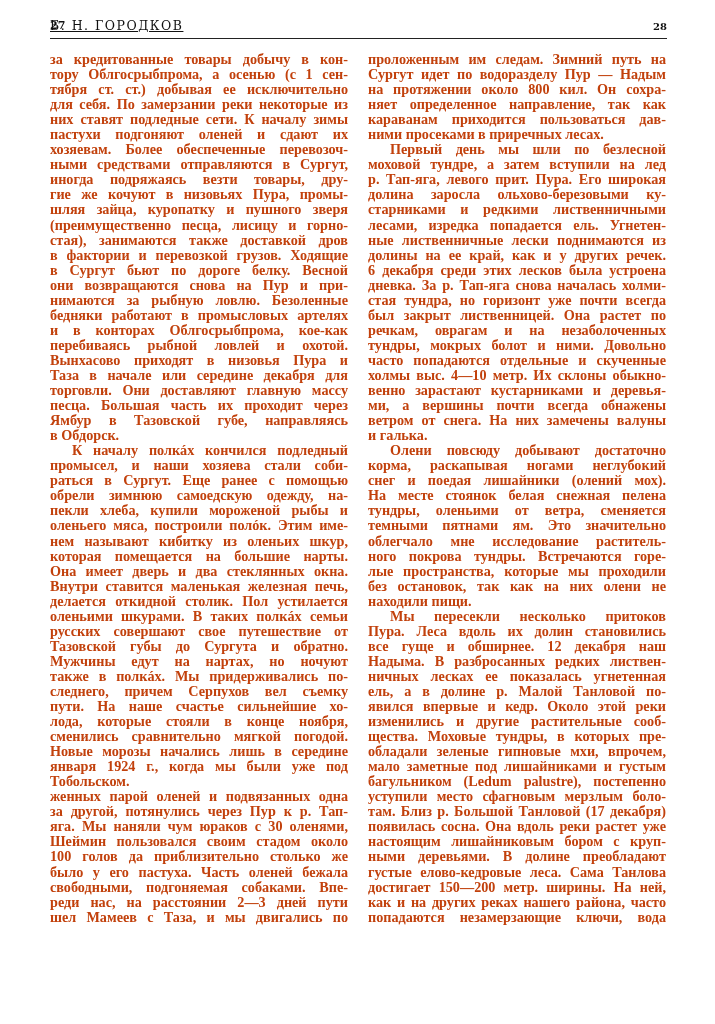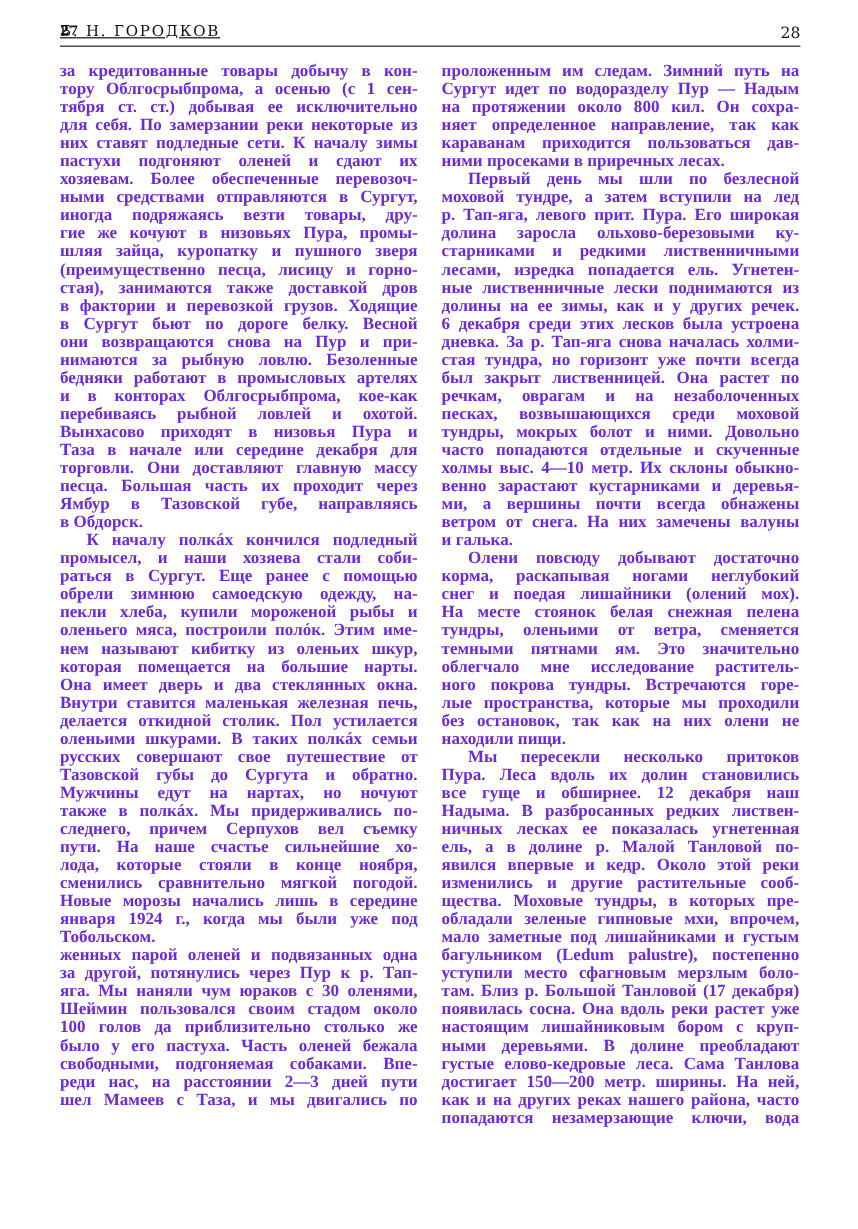--- a/index.html
+++ b/index.html
@@ -33,22 +33,22 @@
       position: absolute;
       left: 0;
       top: 2px;
       font-weight: bold;
       font-size: 11px;
     }
     .page-num-right {
       position: absolute;
       right: 0;
       top: 4px;
-      font-weight: normal;
-      font-size: 13px;
+      font-weight: bold;
+      font-size: 10px;
     }
     .head-title {
       position: absolute;
       left: 0; right: 0;
       top: 1px;
       text-align: left;
       letter-spacing: 1.5px;
       font-size: 12.5px;
       text-decoration: underline;
     }
@@ -61,21 +61,21 @@
       border-top: 1.4px solid #222;
     }
     .column {
       position: absolute;
       top: 52px;
       width: 298px;
       font-family: "Liberation Serif", "DejaVu Serif", serif;
       font-size: 14.2px;
       line-height: 15.05px;
       font-weight: bold;
-      color: #6d28d9;
+      color: #c2410c;
     }
     .col-left { left: 50px; }
     .col-right { left: 368px; }
     .line {
       display: block;
       white-space: nowrap;
       text-align: justify;
       text-align-last: justify;
       height: 15.05px;
       overflow: visible;
@@ -165,27 +165,26 @@
       <span class="line">няет определенное направление, так как</span>
       <span class="line">караванам приходится пользоваться дав-</span>
       <span class="line last">ними просеками в приречных лесах.</span>
       <span class="line indent">Первый день мы шли по безлесной</span>
       <span class="line">моховой тундре, а затем вступили на лед</span>
       <span class="line">р. Тап-яга, левого прит. Пура. Его широкая</span>
       <span class="line">долина заросла ольхово-березовыми ку-</span>
       <span class="line">старниками и редкими лиственничными</span>
       <span class="line">лесами, изредка попадается ель. Угнетен-</span>
       <span class="line">ные лиственничные лески поднимаются из</span>
-      <span class="line">долины на ее зимы, как и у других речек.</span>
+      <span class="line">долины на ее край, как и у других речек.</span>
       <span class="line">6 декабря среди этих лесков была устроена</span>
       <span class="line">дневка. За р. Тап-яга снова началась холми-</span>
       <span class="line">стая тундра, но горизонт уже почти всегда</span>
       <span class="line">был закрыт лиственницей. Она растет по</span>
       <span class="line">речкам, оврагам и на незаболоченных</span>
-      <span class="line">песках, возвышающихся среди моховой</span>
       <span class="line">тундры, мокрых болот и ними. Довольно</span>
       <span class="line">часто попадаются отдельные и скученные</span>
       <span class="line">холмы выс. 4—10 метр. Их склоны обыкно-</span>
       <span class="line">венно зарастают кустарниками и деревья-</span>
       <span class="line">ми, а вершины почти всегда обнажены</span>
       <span class="line">ветром от снега. На них замечены валуны</span>
       <span class="line last">и галька.</span>
       <span class="line indent">Олени повсюду добывают достаточно</span>
       <span class="line">корма, раскапывая ногами неглубокий</span>
       <span class="line">снег и поедая лишайники (олений мох).</span>

